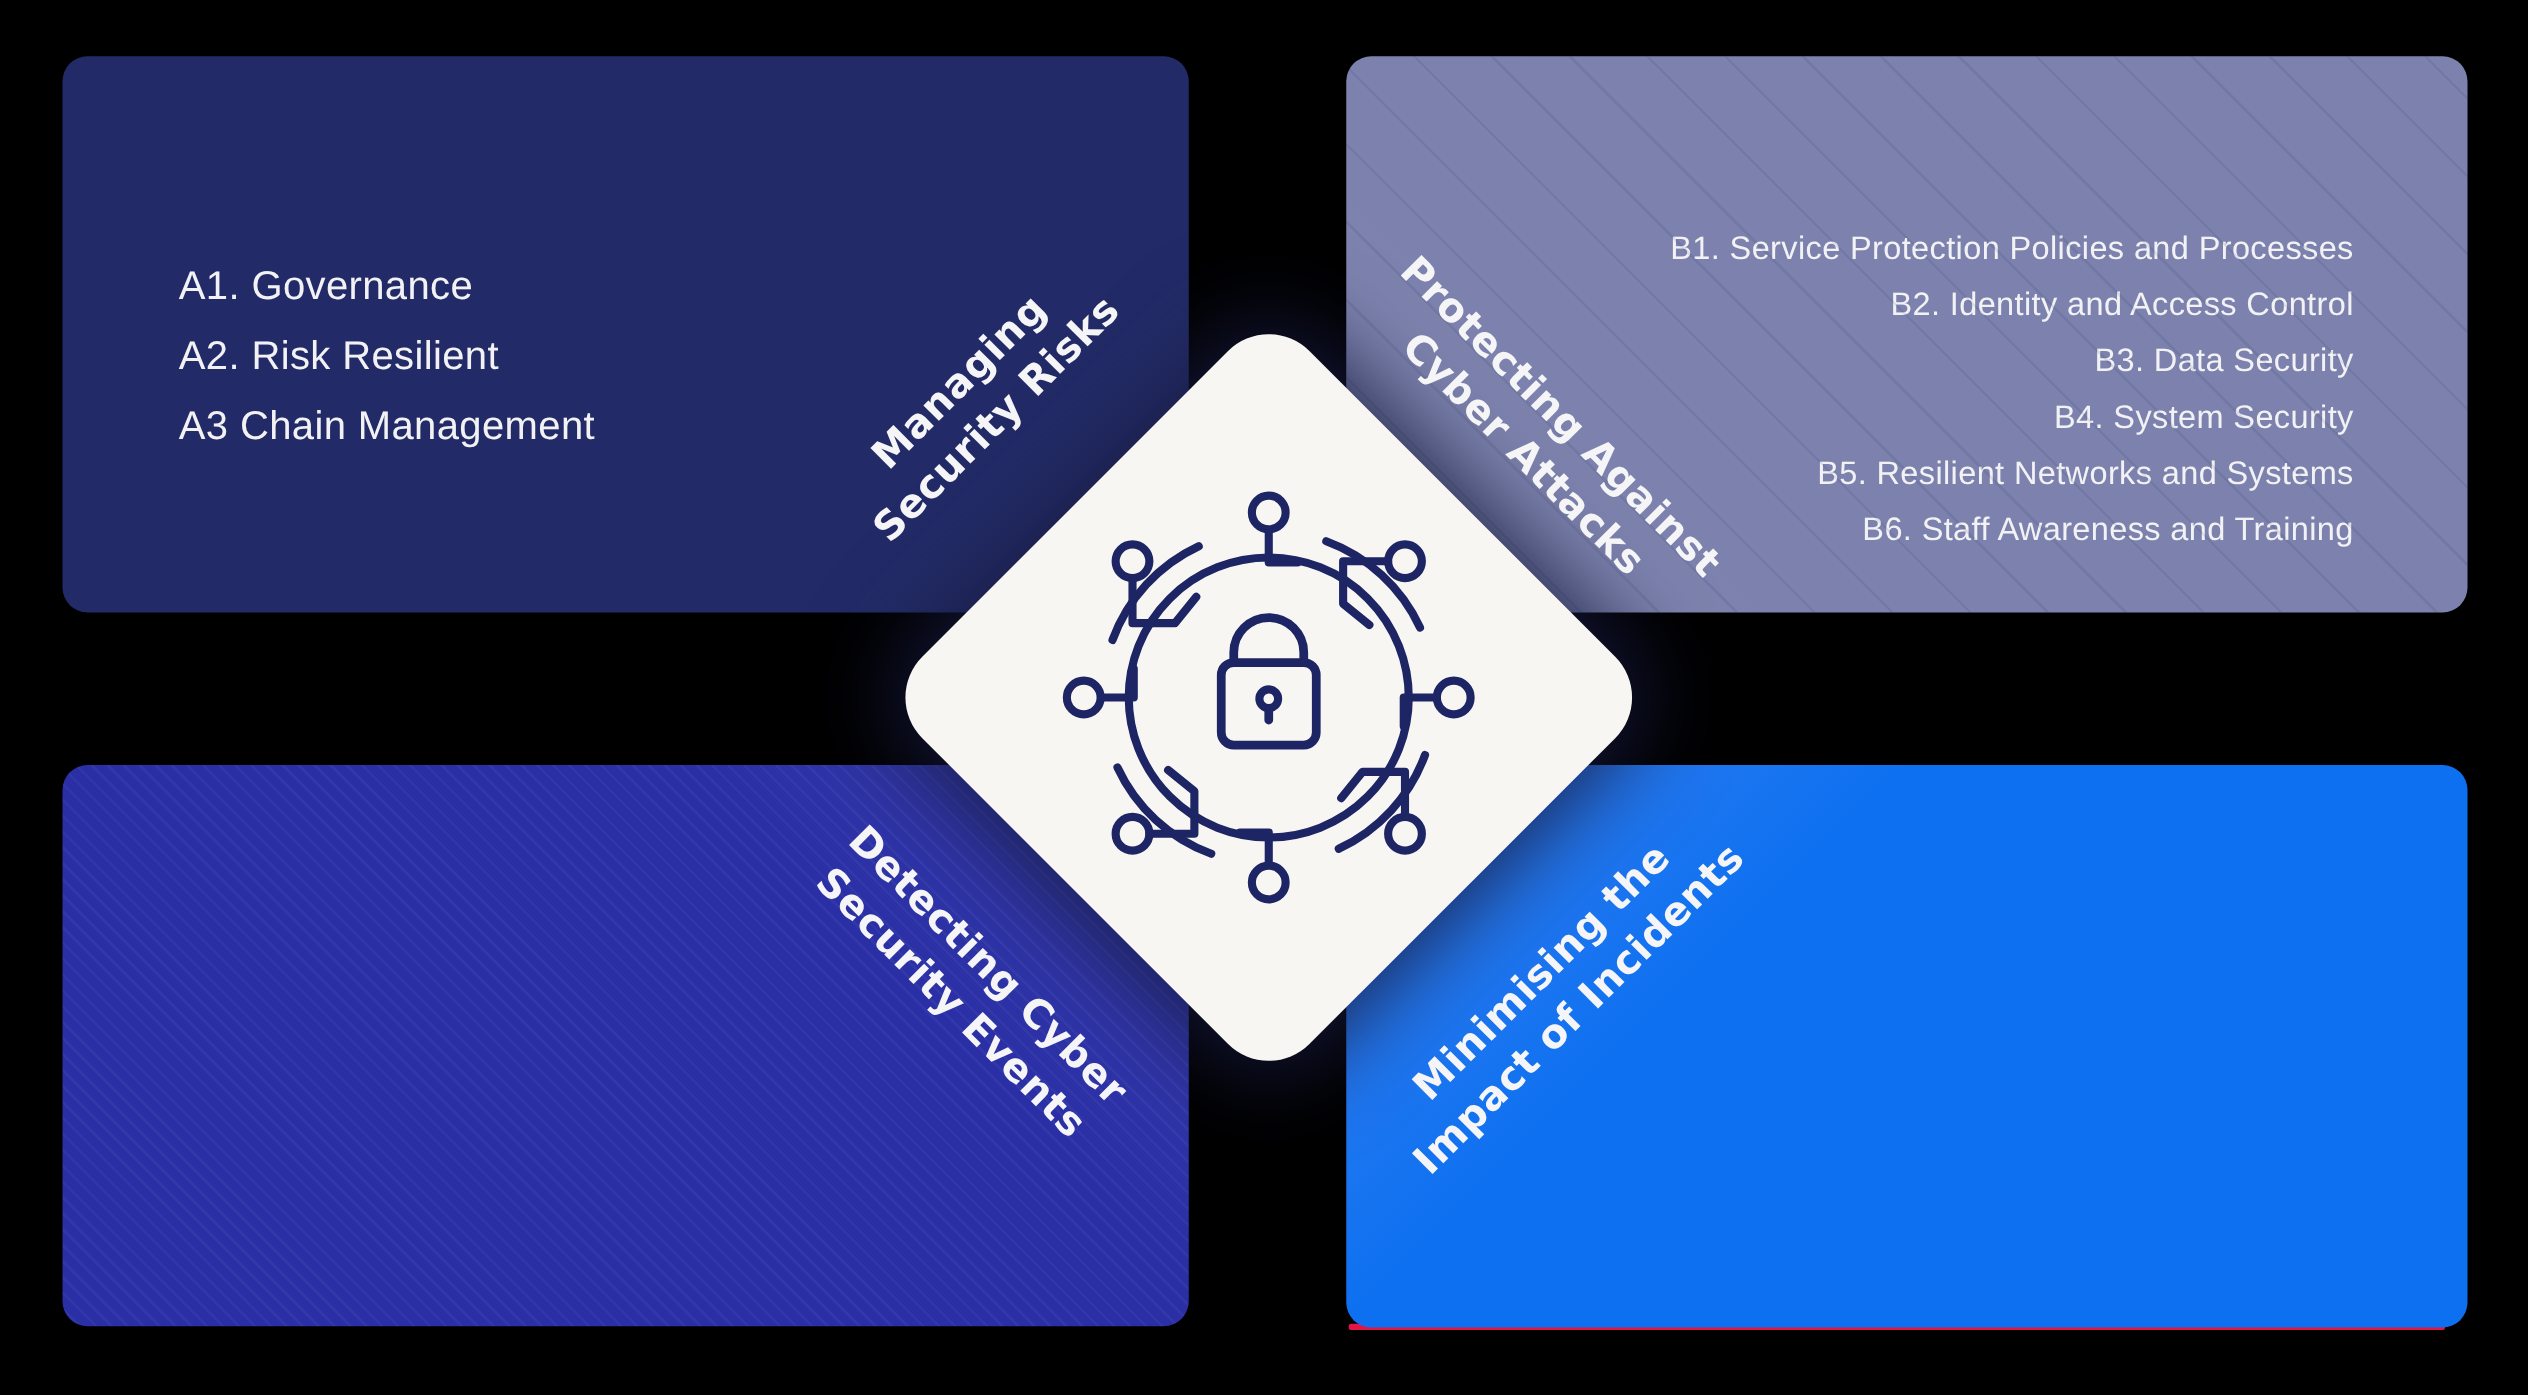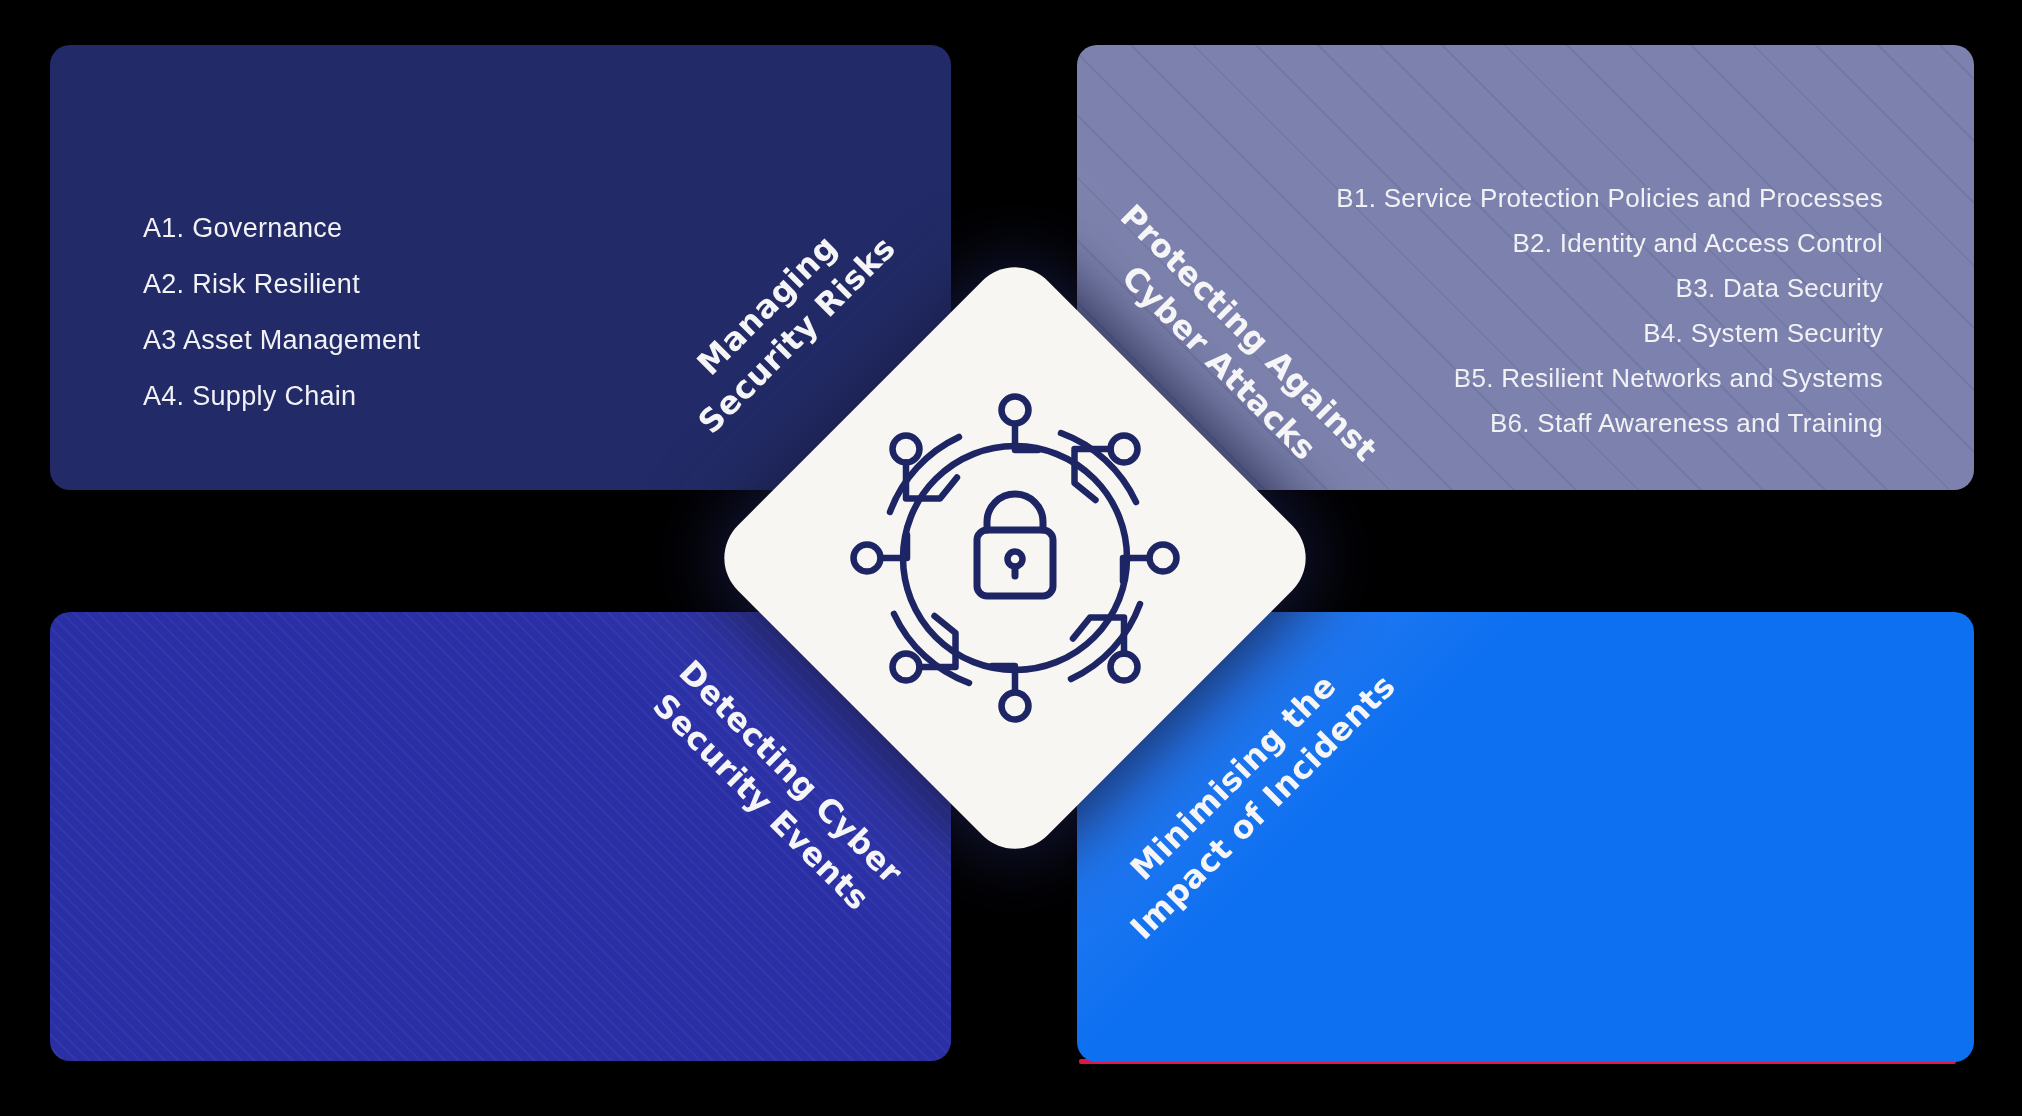--- a/index.html
+++ b/index.html
@@ -16,21 +16,21 @@
   .q-b::after{background:repeating-linear-gradient(45deg,rgba(30,36,90,0.10) 0 2px,transparent 2px 44px);}
   .q-c{left:50px;top:612px;width:901px;height:449px;
        background:linear-gradient(225deg,#3a40b0 0px,#2a2fa5 280px);}
   .q-c::after{background:repeating-linear-gradient(45deg,rgba(255,255,255,0.04) 0 2px,transparent 2px 9px);}
   .q-d{left:1077px;top:612px;width:897px;height:450px;
        background:linear-gradient(135deg,#3986f2 0px,#2a7bf1 120px,#0d70f0 320px);}
   .red-accent{position:absolute;left:1079px;top:1059px;width:877px;height:5px;
        background:#e01647;z-index:0;border-radius:2px;}
   .list{position:absolute;color:#f2f2f5;letter-spacing:0.3px;}
   .list .li{white-space:nowrap;}
-  .list-a{left:93px;top:155px;font-size:27px;line-height:56px;}
+  .list-a{left:93px;top:155px;font-size:32px;line-height:56px;}
   .list-b{right:91px;top:131px;font-size:26px;line-height:45px;text-align:right;}
   .qlabel{
     position:absolute;z-index:4;color:#f5f5f7;text-align:center;
     font-family:"DejaVu Sans","Liberation Sans",sans-serif;
     font-weight:bold;font-size:32px;line-height:42px;letter-spacing:0.5px;
     white-space:nowrap;
   }
   .qlabel-a{left:782px;top:320px;transform:translate(-50%,-50%) rotate(-45deg);}
   .qlabel-b{left:1234px;top:348px;transform:translate(-50%,-50%) rotate(45deg);}
   .qlabel-c{left:776px;top:787px;transform:translate(-50%,-50%) rotate(45deg);}
@@ -48,22 +48,21 @@
 
 <div class="stage">
 
   <div class="red-accent"></div>
 
   <div class="quadrant q-a">
     <div class="list list-a">
 
     <div class="li">A1. Governance</div>
         <div class="li">A2. Risk Resilient</div>
-        <div class="li">A3 Asset Management</div>
-        <div class="li">A4. Supply Chain</div>
+        <div class="li">A3 Chain Management</div>
       </div>
   </div>
 
   <div class="quadrant q-b">
     <div class="list list-b">
 
     <div class="li">B1. Service Protection Policies and Processes</div>
         <div class="li">B2. Identity and Access Control</div>
         <div class="li">B3. Data Security</div>
         <div class="li">B4. System Security</div>

